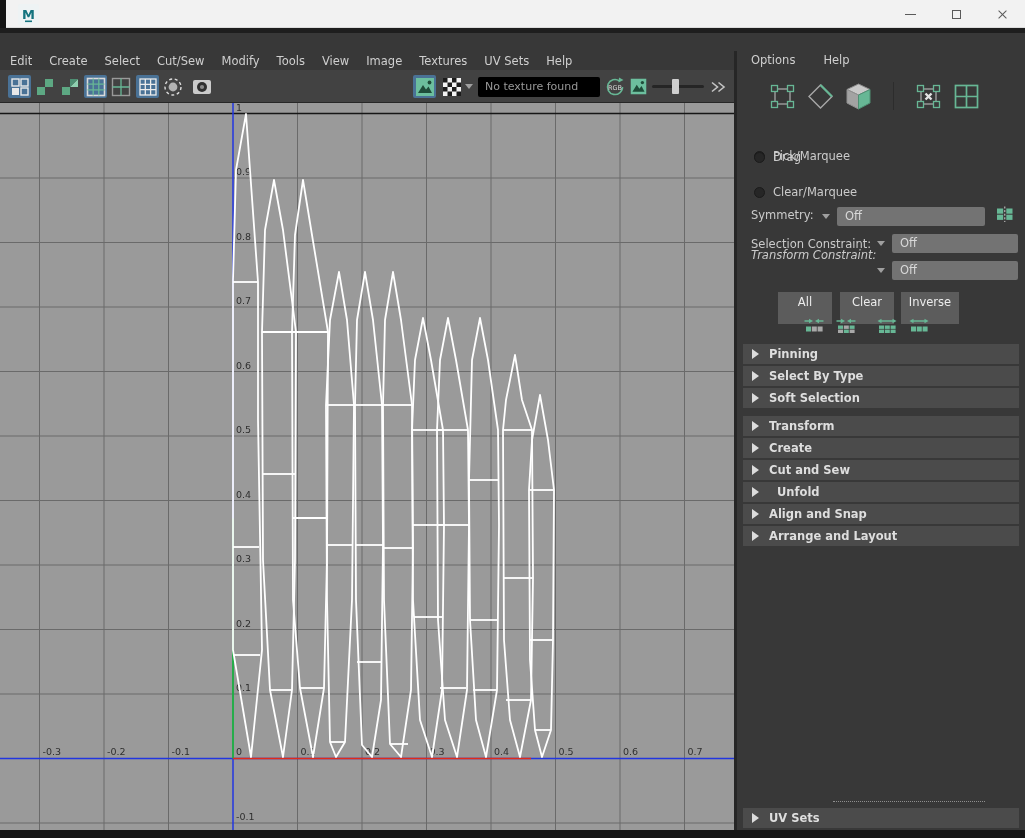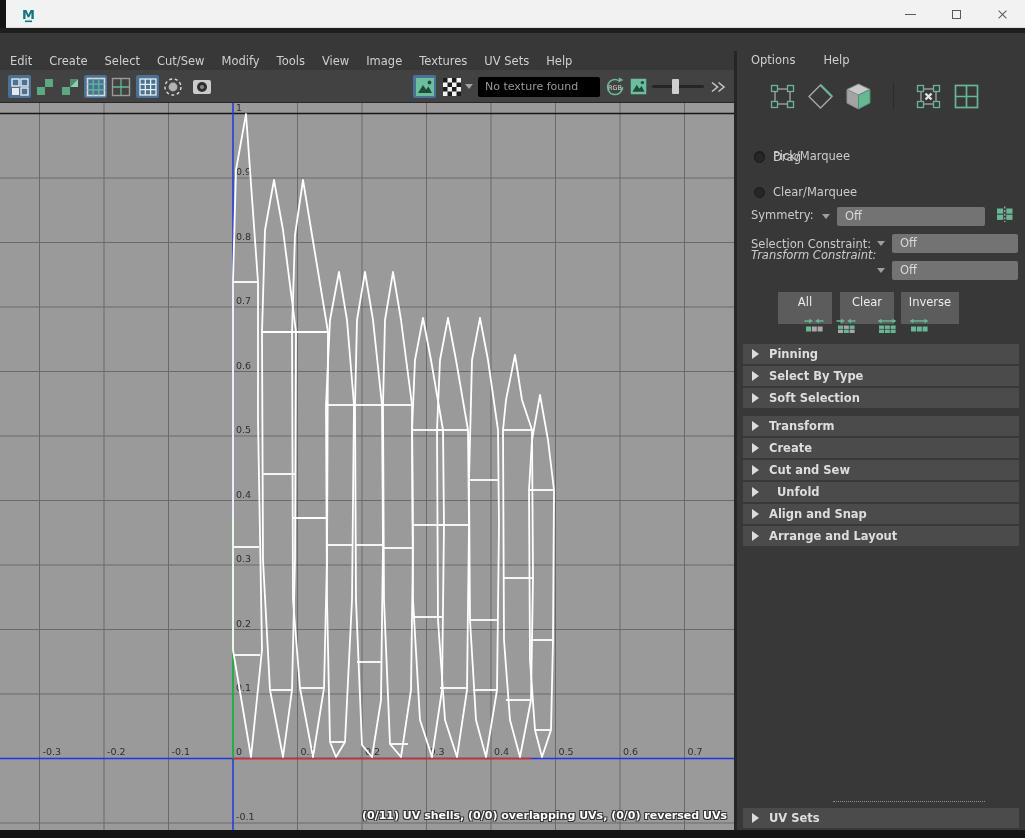--- a/index.html
+++ b/index.html
@@ -303,21 +303,20 @@
           <polygon points="515,252 506,297 503,327 504,537 510,617 520,654 531,597 533,475 532,327 522,297"></polygon>
           <line x1="503" y1="327" x2="532" y2="327"></line>
           <line x1="504" y1="475" x2="533" y2="475"></line>
           <line x1="506" y1="597" x2="531" y2="597"></line>
           <polygon points="540,292 532,337 529,387 530,557 535,627 542,654 551,627 553,537 554,387 548,337"></polygon>
           <line x1="529" y1="387" x2="554" y2="387"></line>
           <line x1="530" y1="537" x2="553" y2="537"></line>
           <line x1="535" y1="627" x2="551" y2="627"></line>
         </g>
       </svg>
-    <div class="vp-status">(0/11) UV shells, (0/0) overlapping UVs, (0/0) reversed UVs</div>
   </div>
 
   <div class="panel-divider"></div>
 
   <div class="toolkit">
     <div class="tk-menubar" id="toolkit-menus">
         <span class="menu-item">Options</span>
         <span class="menu-item">Help</span>
       </div>
     <div class="tk-iconrow" id="toolkit-selmodes">

